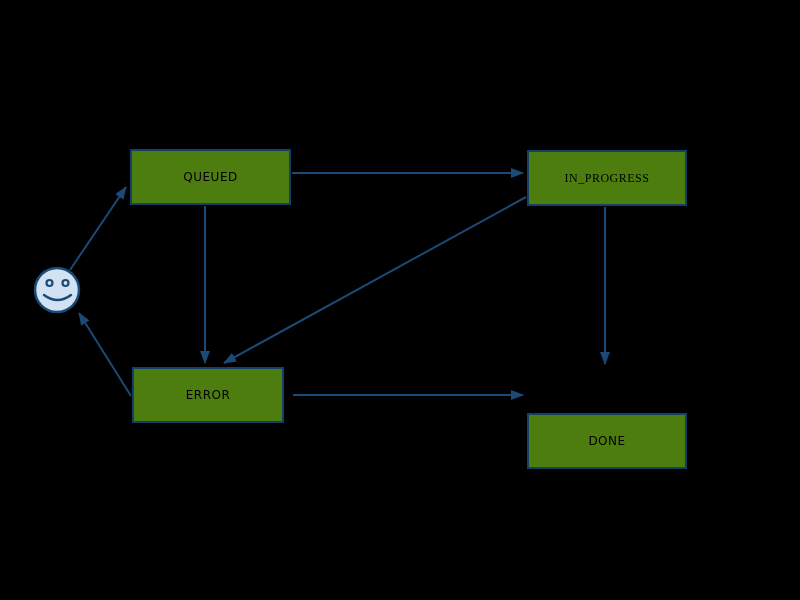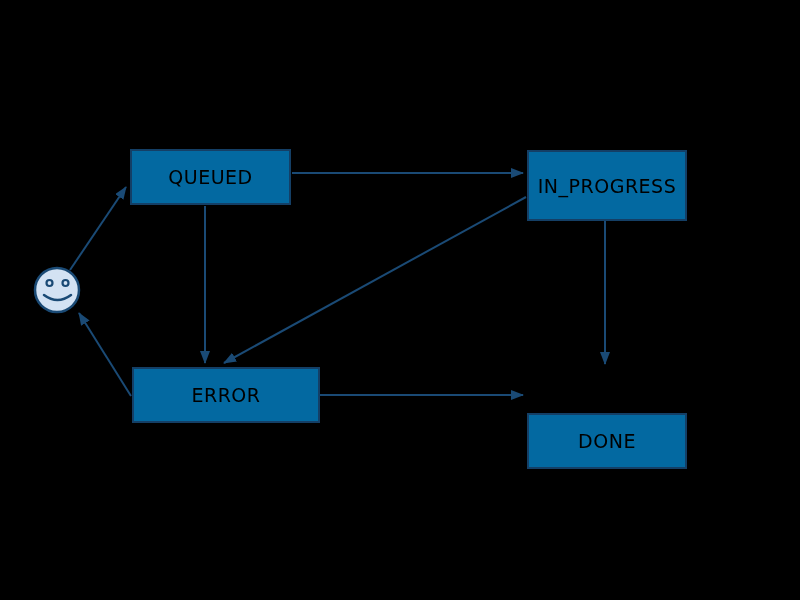--- a/index.html
+++ b/index.html
@@ -17,34 +17,34 @@
   }
   #edges {
     position: absolute;
     left: 0;
     top: 0;
     width: 800px;
     height: 600px;
   }
   .node {
     position: absolute;
-    background: #0369a1;
+    background: #4d7c0f;
     border: 2px solid #143f66;
     box-sizing: border-box;
     display: flex;
     align-items: center;
     justify-content: center;
     color: #000000;
-    font-size: 19px;
+    font-size: 12px;
     letter-spacing: 0.5px;
     white-space: nowrap;
   }
   #node-queued      { left: 130px; top: 149px; width: 161px; height: 56px; }
-  #node-in-progress { left: 527px; top: 150px; width: 160px; height: 71px; }
-  #node-error       { left: 132px; top: 367px; width: 188px; height: 56px; }
+  #node-in-progress { left: 527px; top: 150px; width: 160px; height: 56px; font-family: Liberation Serif, serif; }
+  #node-error       { left: 132px; top: 367px; width: 152px; height: 56px; }
   #node-done        { left: 527px; top: 368px; width: 160px; height: 56px; margin-top: 45px; }
   .edge {
     stroke: #1a4a75;
     stroke-width: 2;
     fill: none;
   }
 </style>
 </head>
 <body>
 

